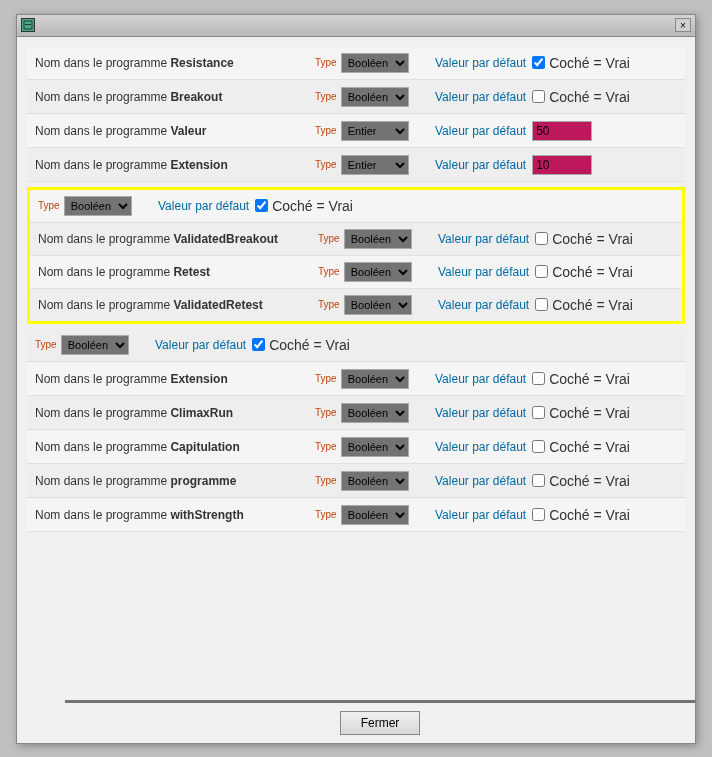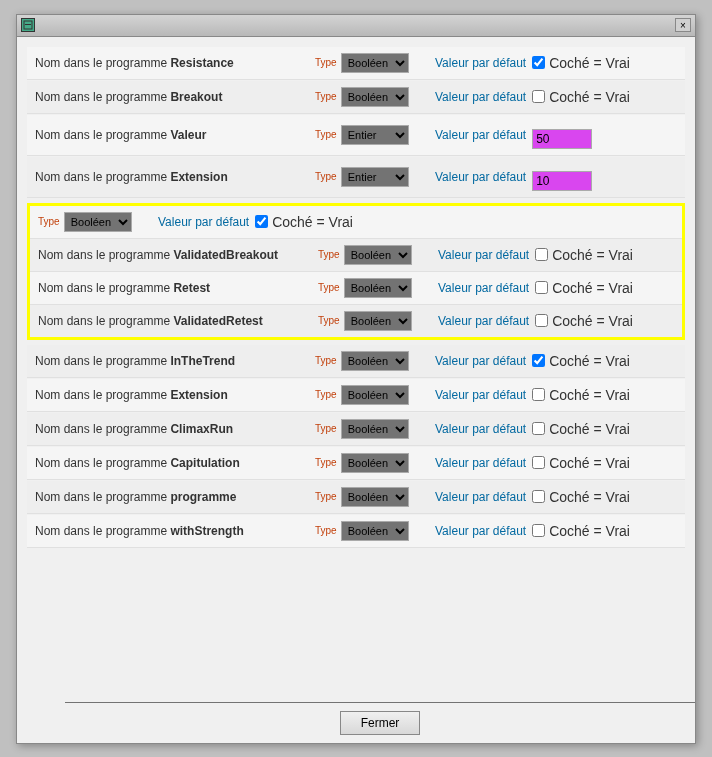--- a/index.html
+++ b/index.html
@@ -108,22 +108,21 @@
       color: #0369a1;
       font-size: 12px;
       white-space: nowrap;
     }
     .value-input {
       width: 60px;
       height: 20px;
       border: 1px solid #aaa;
       padding: 1px 3px;
       font-size: 12px;
-      background: #d946ef;
-      margin-top: 8px;
+      background: #be185d;
     }
     .checkbox-group {
       display: flex;
       align-items: center;
       gap: 4px;
     }
     .checkbox-group input[type="checkbox"] {
       width: 13px;
       height: 13px;
     }
@@ -139,21 +138,21 @@
       border-bottom: 1px solid #e0e0e0;
     }
     .highlighted-section .param-row:last-child {
       border-bottom: none;
     }
     .footer {
       padding: 8px;
       display: flex;
       justify-content: center;
       background: #f0f0f0;
-      border-top: 1px solid #737373;
+      border-top: 3px solid #737373;
       flex-shrink: 0;
       margin-left: 48px;
     }
     .close-button {
       padding: 4px 20px;
       font-size: 12px;
       background: linear-gradient(to bottom, #f0f0f0, #d8d8d8);
       border: 1px solid #888;
       cursor: pointer;
       font-family: inherit;
@@ -274,21 +273,20 @@
           <div class="value-group">
             <span class="value-label">Valeur par défaut</span>
             <div class="checkbox-group">
               <input type="checkbox" style="">
               <span class="checkbox-label">Coché = Vrai</span>
             </div>
           </div>
         </div>
       </div>
       <div class="param-row">
-        <div class="param-name">Nom dans le programme <span>InTheTrend</span></div>
         <div class="type-group">
           <span class="type-label">Type</span>
           <select class="type-select"><option value="Booléen">Booléen</option><option value="Entier">Entier</option><option value="Réel">Réel</option></select>
         </div>
         <div class="value-group">
           <span class="value-label">Valeur par défaut</span>
           <div class="checkbox-group">
             <input type="checkbox" checked="" style="">
             <span class="checkbox-label">Coché = Vrai</span>
           </div>

